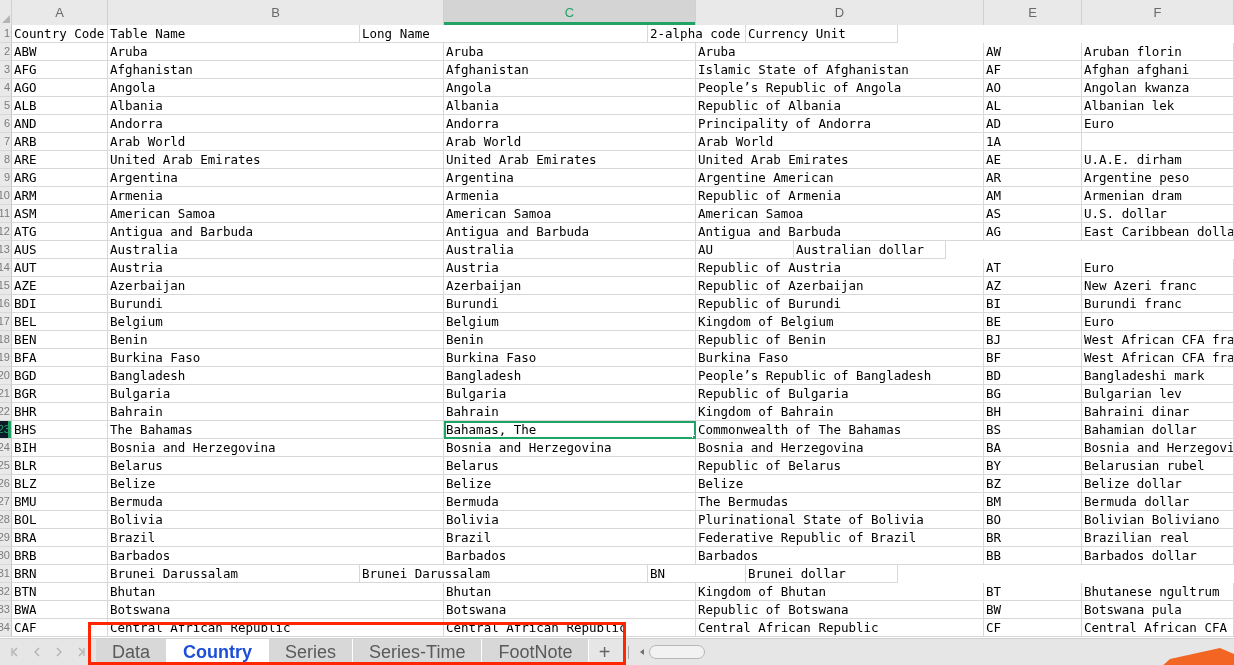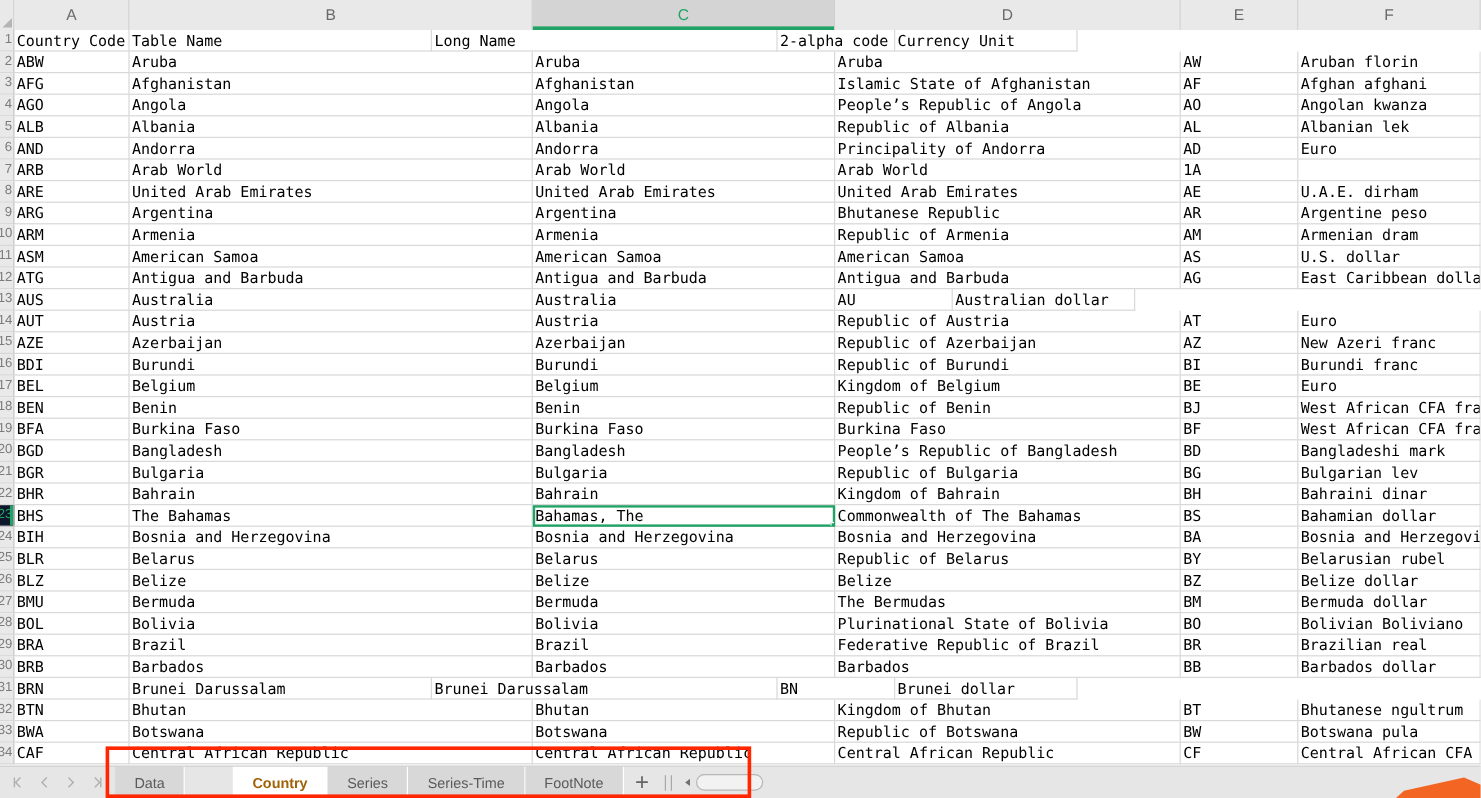--- a/index.html
+++ b/index.html
@@ -170,30 +170,29 @@
     display: flex;
     align-items: stretch;
     flex: 0 0 auto;
   }
   .tab {
     padding: 0 16px;
     height: 27px;
     display: flex;
     align-items: center;
     justify-content: center;
-    font-size: 12px;
+    font-size: 18px;
     color: #5a5a5a;
     background: #d8d8d8;
     border-right: 1px solid #ffffff;
   }
   .tab.active {
     background: #ffffff;
-    color: #a16207;
+    color: #1d4ed8;
     font-weight: bold;
-    margin-left: 40px;
   }
   .tab-add {
     width: 30px;
     height: 27px;
     display: flex;
     align-items: center;
     justify-content: center;
     font-size: 20px;
     color: #666666;
     background: #e6e6e6;
@@ -337,21 +336,21 @@
         <div class="cell c-c">United Arab Emirates</div>
         <div class="cell c-d">United Arab Emirates</div>
         <div class="cell c-e">AE</div>
         <div class="cell c-f">U.A.E. dirham</div>
       </div>
       <div class="grid-row">
         <div class="row-head">9</div>
         <div class="cell c-a">ARG</div>
         <div class="cell c-b">Argentina</div>
         <div class="cell c-c">Argentina</div>
-        <div class="cell c-d">Bhutanese Republic</div>
+        <div class="cell c-d">Argentine American</div>
         <div class="cell c-e">AR</div>
         <div class="cell c-f">Argentine peso</div>
       </div>
       <div class="grid-row">
         <div class="row-head">10</div>
         <div class="cell c-a">ARM</div>
         <div class="cell c-b">Armenia</div>
         <div class="cell c-c">Armenia</div>
         <div class="cell c-d">Republic of Armenia</div>
         <div class="cell c-e">AM</div>

